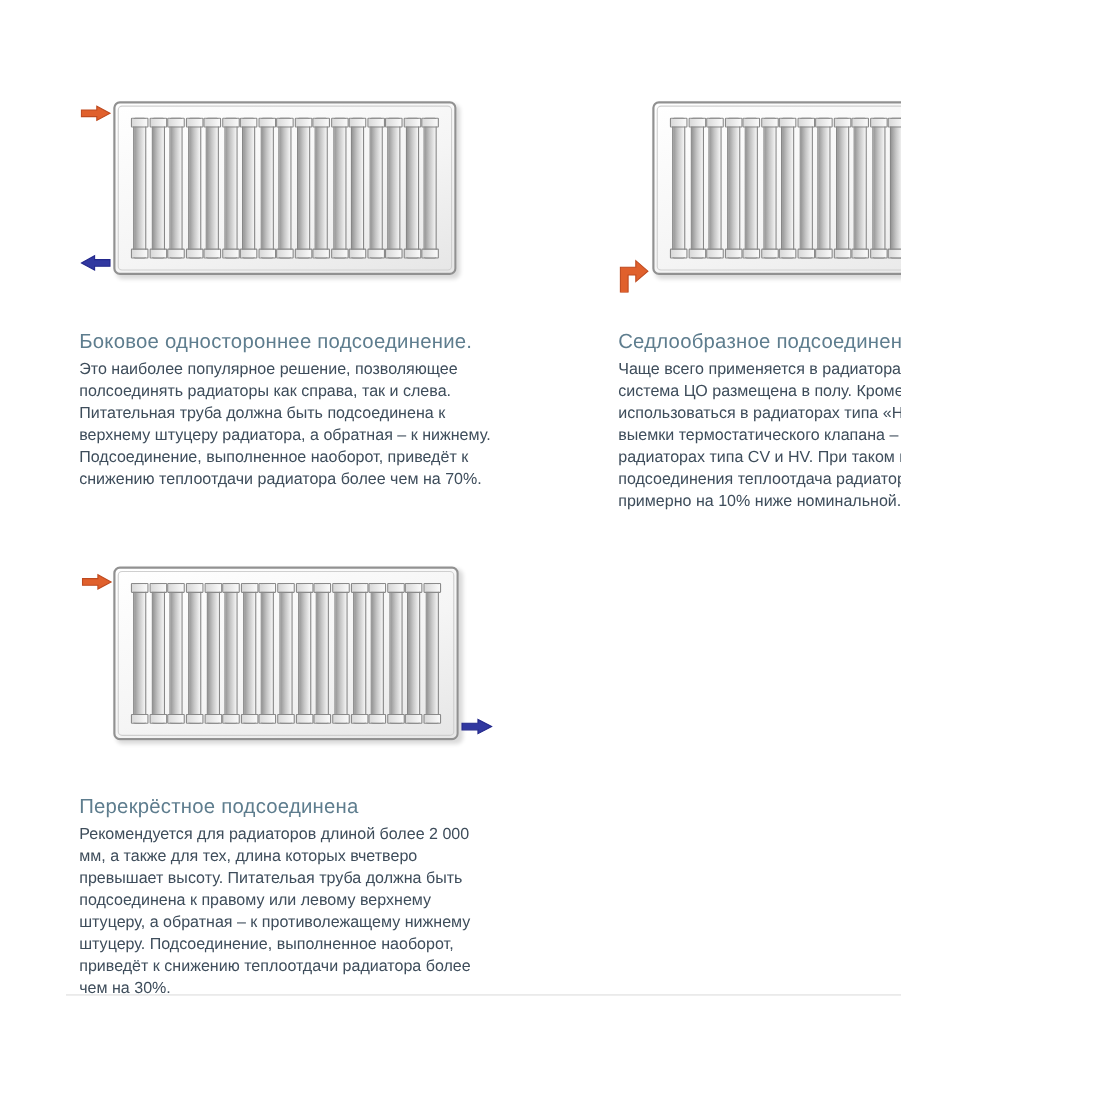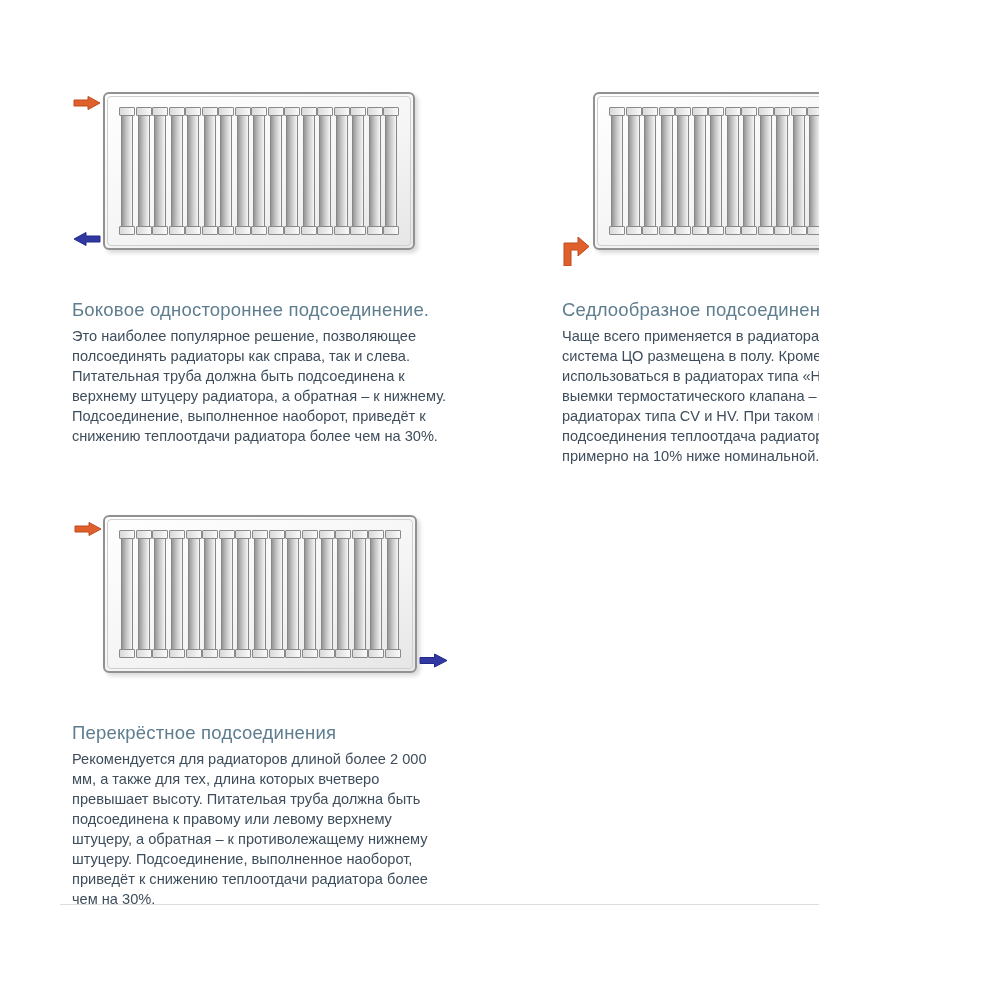--- a/index.html
+++ b/index.html
@@ -92,21 +92,21 @@
       <svg width="28" height="16" viewBox="0 0 28 16">
           <path class="supply-fill" d="M1 5 H15 V1.5 L27 8 L15 14.5 V11 H1 Z"></path>
         </svg>
     </div>
     <div class="arrow" style="left:73px;top:231px;">
       <svg width="28" height="16" viewBox="0 0 28 16">
           <path class="return-fill" d="M27 5 H13 V1.5 L1 8 L13 14.5 V11 H27 Z"></path>
         </svg>
     </div>
     <h2 class="section-heading" style="left:72px;top:284px;">Боковое одностороннее подсоединение.</h2>
-    <p class="section-body" style="left:72px;top:311px;width:378px;">Это наиболее популярное решение, позволяющее полсоединять радиаторы как справа, так и слева. Питательная труба должна быть подсоединена к верхнему штуцеру радиатора, а обратная – к нижнему. Подсоединение, выполненное наоборот, приведёт к снижению теплоотдачи радиатора более чем на 30%.</p>
+    <p class="section-body" style="left:72px;top:311px;width:378px;">Это наиболее популярное решение, позволяющее полсоединять радиаторы как справа, так и слева. Питательная труба должна быть подсоединена к верхнему штуцеру радиатора, а обратная – к нижнему. Подсоединение, выполненное наоборот, приведёт к снижению теплоотдачи радиатора более чем на 70%.</p>
   </section>
 
   <section>
     <div class="radiator" style="left:593px;top:92px;width:308px;height:154px;">
       <div class="radiator-inner"></div>
       <div class="fins">
           <div class="fin"></div>
           <div class="fin"></div>
           <div class="fin"></div>
           <div class="fin"></div>
@@ -165,18 +165,18 @@
     <div class="arrow" style="left:74px;top:521px;">
       <svg width="28" height="16" viewBox="0 0 28 16">
           <path class="supply-fill" d="M1 5 H15 V1.5 L27 8 L15 14.5 V11 H1 Z"></path>
         </svg>
     </div>
     <div class="arrow" style="left:419px;top:652px;">
       <svg width="29" height="17" viewBox="0 0 29 17">
           <path class="return-fill" d="M1 5.5 H15.5 V2 L28 8.5 L15.5 15 V11.5 H1 Z"></path>
         </svg>
     </div>
-    <h2 class="section-heading" style="left:72px;top:707px;">Перекрёстное подсоединения</h2>
+    <h2 class="section-heading" style="left:72px;top:707px;">Перекрёстное подсоединена</h2>
     <p class="section-body" style="left:72px;top:734px;width:378px;">Рекомендуется для радиаторов длиной более 2 000 мм, а также для тех, длина которых вчетверо превышает высоту. Питательая труба должна быть подсоединена к правому или левому верхнему штуцеру, а обратная – к противолежащему нижнему штуцеру. Подсоединение, выполненное наоборот, приведёт к снижению теплоотдачи радиатора более чем на 30%.</p>
   </section>
 
   <div class="divider" style="left:60px;top:904px;width:880px;"></div>
 </div>
 
 </body></html>

